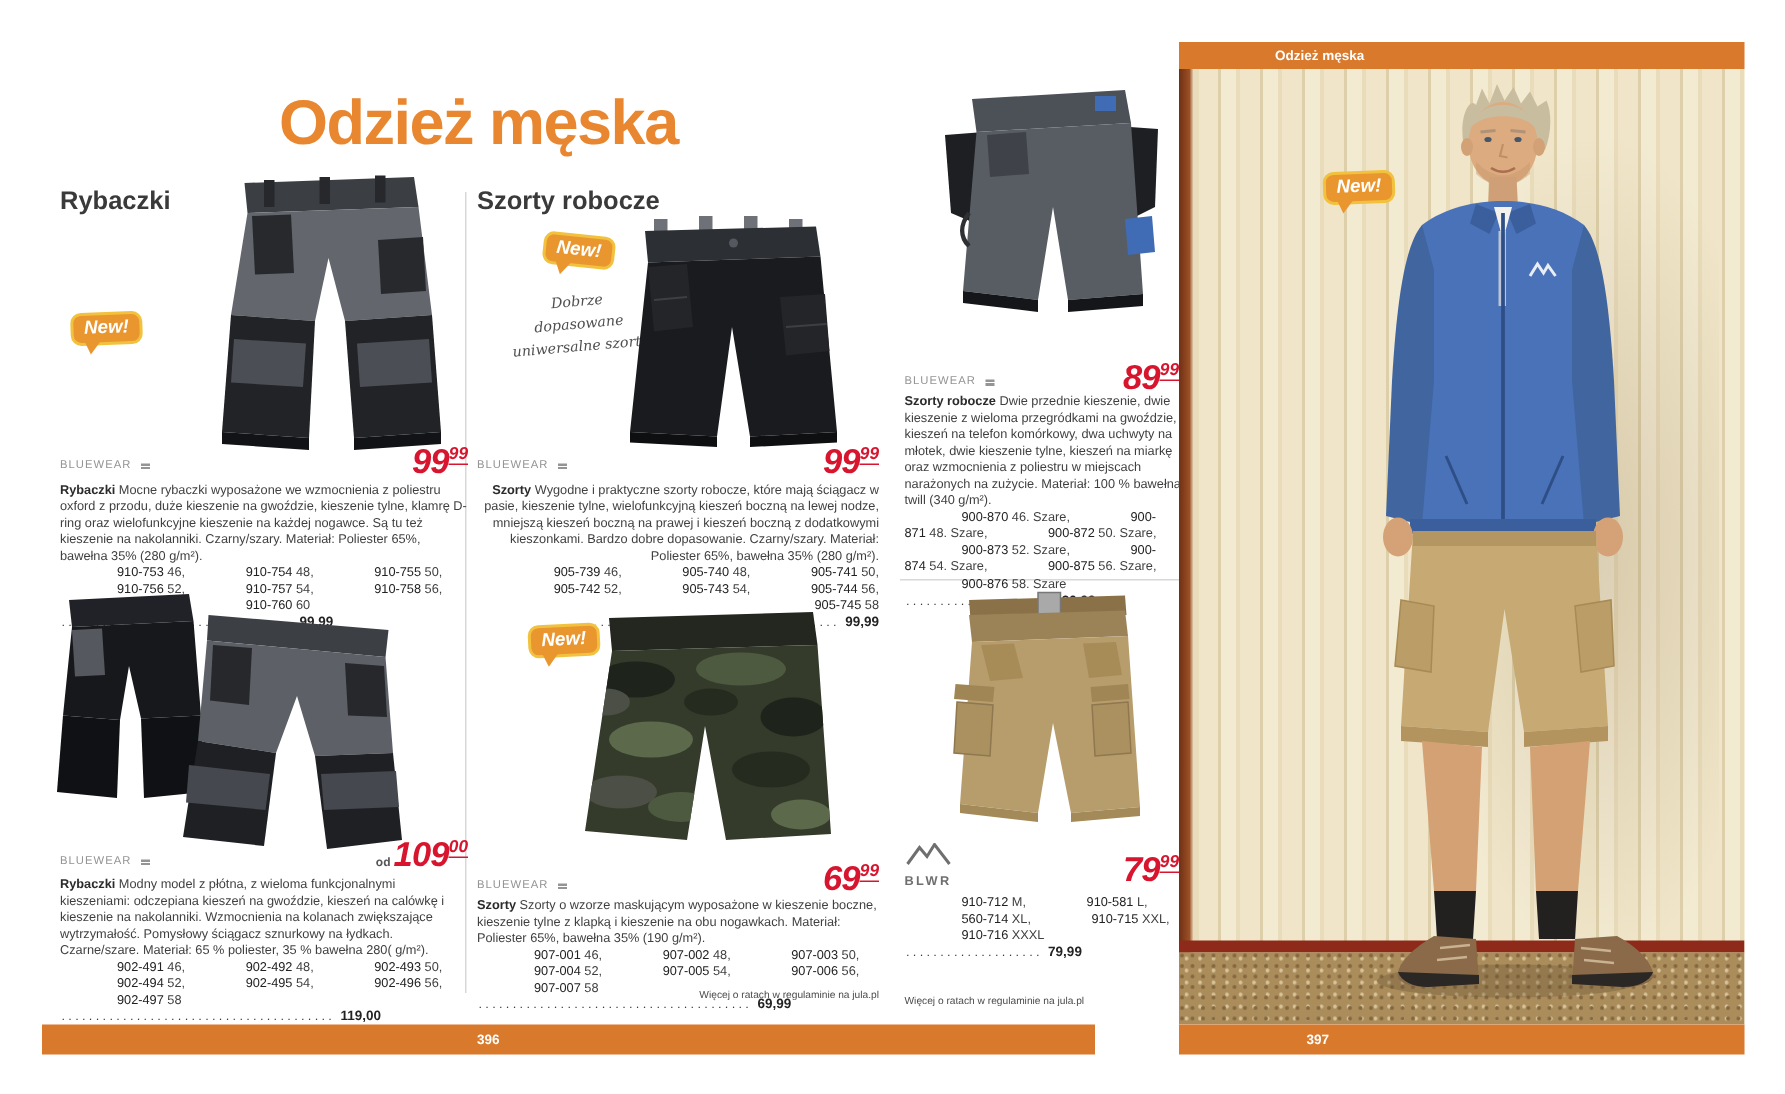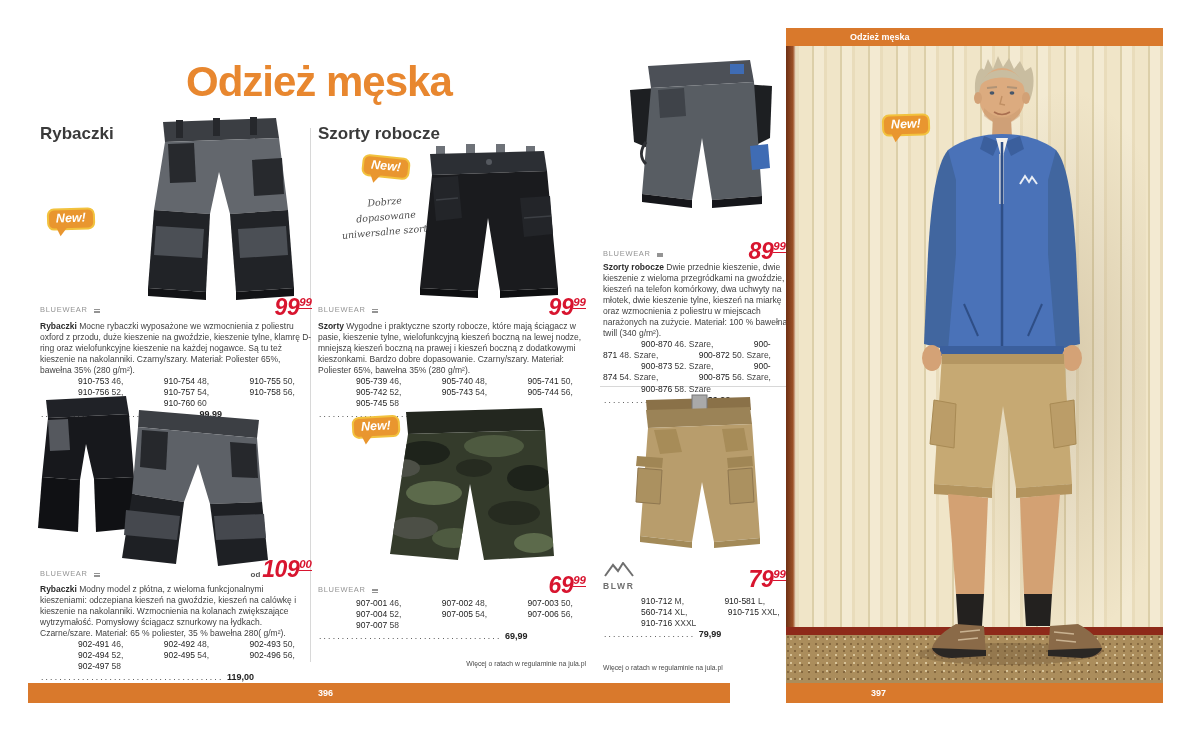--- a/index.html
+++ b/index.html
@@ -139,21 +139,21 @@
 </svg>
 <div class="abs badge" style="left:362px; top:156px; transform:rotate(6deg);">New!</div>
 <div class="abs handnote" style="left:320px; top:194px; width:132px;">Dobrze
 dopasowane
 uniwersalne szorty</div>
 <div class="abs brand" style="left:318px; top:305px;">
     <span>BLUEWEAR</span>
     <span class="flag"></span>
   </div>
 <div class="abs price" style="left:506px; top:294px; width:80px;"><span class="int">99</span><span class="sup">99</span></div>
-<div class="abs tblock" style="left:318px; top:321px; width:268px;">
+<div class="abs tblock" style="left:318px; top:321px; width:268px;text-align:right;">
   <p style="margin:0;"><b class="pname">Szorty</b> <span>Wygodne i praktyczne szorty robocze, które mają ściągacz w pasie, kieszenie tylne, wielofunkcyjną kieszeń boczną na lewej nodze, mniejszą kieszeń boczną na prawej i kieszeń boczną z dodatkowymi kieszonkami. Bardzo dobre dopasowanie. Czarny/szary. Materiał: Poliester 65%, bawełna 35% (280 g/m²).</span></p>
   <p class="arts"><b class="art">905-739</b><span>&nbsp;46, </span><b class="art">905-740</b><span>&nbsp;48, </span><b class="art">905-741</b><span>&nbsp;50, </span><b class="art">905-742</b><span>&nbsp;52, </span><b class="art">905-743</b><span>&nbsp;54, </span><b class="art">905-744</b><span>&nbsp;56, </span><b class="art">905-745</b><span>&nbsp;58 </span><span class="dots">......................................</span><b class="endprice">&nbsp;99,99</b></p>
 </div>
 
 <svg class="abs" style="left:364px; top:398px; z-index:2;" width="215" height="195" viewBox="0 0 215 195">
   <defs>
       <clipPath id="camoClip">
         <path d="M44,36 L181,32 L190,158 L120,162 L106,86 L94,162 L26,156 Z"></path>
       </clipPath>
     </defs>
@@ -172,20 +172,21 @@
     <ellipse cx="40" cy="70" rx="16" ry="9" fill="#4c4f46"></ellipse>
   </g>
 </svg>
 <div class="abs badge" style="left:352px; top:416px; transform:rotate(-3deg);">New!</div>
 <div class="abs brand" style="left:318px; top:585px;">
     <span>BLUEWEAR</span>
     <span class="flag"></span>
   </div>
 <div class="abs price" style="left:506px; top:572px; width:80px;"><span class="int">69</span><span class="sup">99</span></div>
 <div class="abs tblock" style="left:318px; top:598px; width:268px;">
+  <p style="margin:0;"><b class="pname">Szorty</b> <span>Szorty o wzorze maskującym wyposażone w kieszenie boczne, kieszenie tylne z klapką i kieszenie na obu nogawkach. Materiał: Poliester 65%, bawełna 35% (190 g/m²).</span></p>
   <p class="arts"><b class="art">907-001</b><span>&nbsp;46, </span><b class="art">907-002</b><span>&nbsp;48, </span><b class="art">907-003</b><span>&nbsp;50, </span><b class="art">907-004</b><span>&nbsp;52, </span><b class="art">907-005</b><span>&nbsp;54, </span><b class="art">907-006</b><span>&nbsp;56, </span><b class="art">907-007</b><span>&nbsp;58 </span><span class="dots">........................................</span><b class="endprice">&nbsp;69,99</b></p>
 </div>
 <div class="abs rate-note" style="left:318px; top:660px; width:268px; text-align:right;">Więcej o ratach w regulaminie na jula.pl</div>
 
 <svg class="abs" style="left:610px; top:46px; z-index:2;" width="172" height="205" viewBox="0 0 172 205">
   <path d="M20,44 L46,42 L50,96 L38,102 L24,96 Z" fill="#1d1f22"></path>
   <path d="M134,38 L162,40 L160,92 L146,99 L132,92 Z" fill="#1d1f22"></path>
   <path d="M38,20 L140,14 L144,36 L41,42 Z" fill="#4c5057"></path>
   <rect x="120" y="18" width="14" height="10" fill="#3f6cb4"></rect>
   <path d="M41,42 L144,36 L152,150 L102,154 L92,92 L82,154 L32,148 Z" fill="#585d63"></path>

